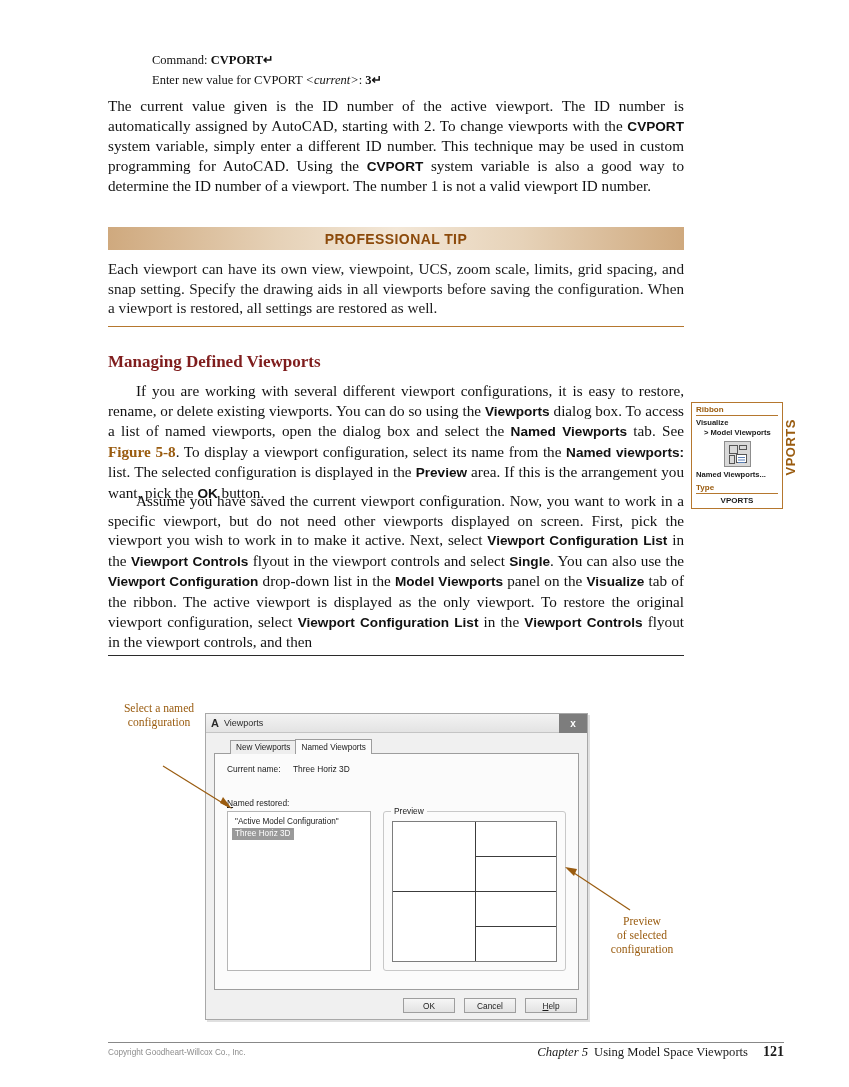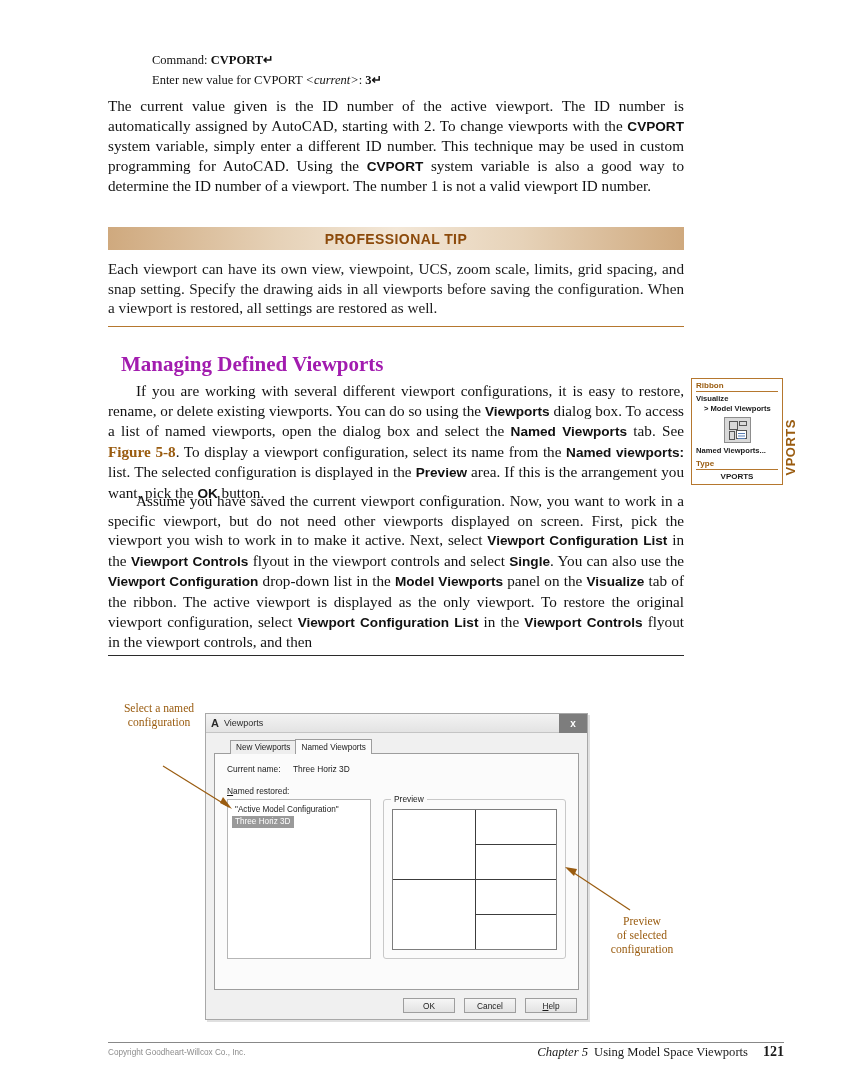--- a/index.html
+++ b/index.html
@@ -63,34 +63,34 @@
     margin-top: 9px;
     font-size: 15.2px;
     line-height: 19.6px;
     text-align: justify;
     font-family: "Liberation Serif", serif;
   }
   .tip-rule { margin-top: 8px; border-top: 1.6px solid #b5772e; }
 
   
   .section-head {
-    position: absolute; left: 121px; top: 352px;
+    position: absolute; left: 108px; top: 352px;
     font-family: "Liberation Serif", serif;
     font-weight: bold;
-    font-size: 21px;
-    color: #a21caf;
+    font-size: 17px;
+    color: #7f1d1d;
   }
 
   #para-2 { top: 381px; text-indent: 28px; width: 576px; }
   #para-3 { top: 491px; text-indent: 28px; width: 576px; }
 
   
   .ribbon-box {
     position: absolute;
-    left: 691px; top: 378px;
+    left: 691px; top: 402px;
     width: 92px;
     border: 1.3px solid #b5772e;
     background: #fff;
     padding: 2px 4px 3px 4px;
     font-family: "Liberation Sans", sans-serif;
     font-size: 7.4px;
     color: #1a1a1a;
   }
   .ribbon-title {
     color: #9a5c10; font-weight: bold; font-size: 8px;
@@ -177,21 +177,21 @@
 
   .tab-panel {
     border: 1px solid #9d9d9d;
     background: #fbfbfb;
     height: 237px;
     margin-top: -1px;
     padding: 10px 12px;
     position: relative;
   }
 
-  .cur-row { display: flex; font-size: 8.4px; margin-bottom: 12px; }
+  .cur-row { display: flex; font-size: 8.4px; margin-bottom: 24px; }
   .cur-label { width: 66px; }
   .cur-value { }
 
   .named-label { font-size: 8.4px; margin-bottom: 3px; }
   .named-label u { text-decoration: underline; }
 
   .two-col { display: flex; gap: 12px; }
   .listbox {
     width: 144px; height: 160px;
     background: #fff; border: 1px solid #b6b6b6;

